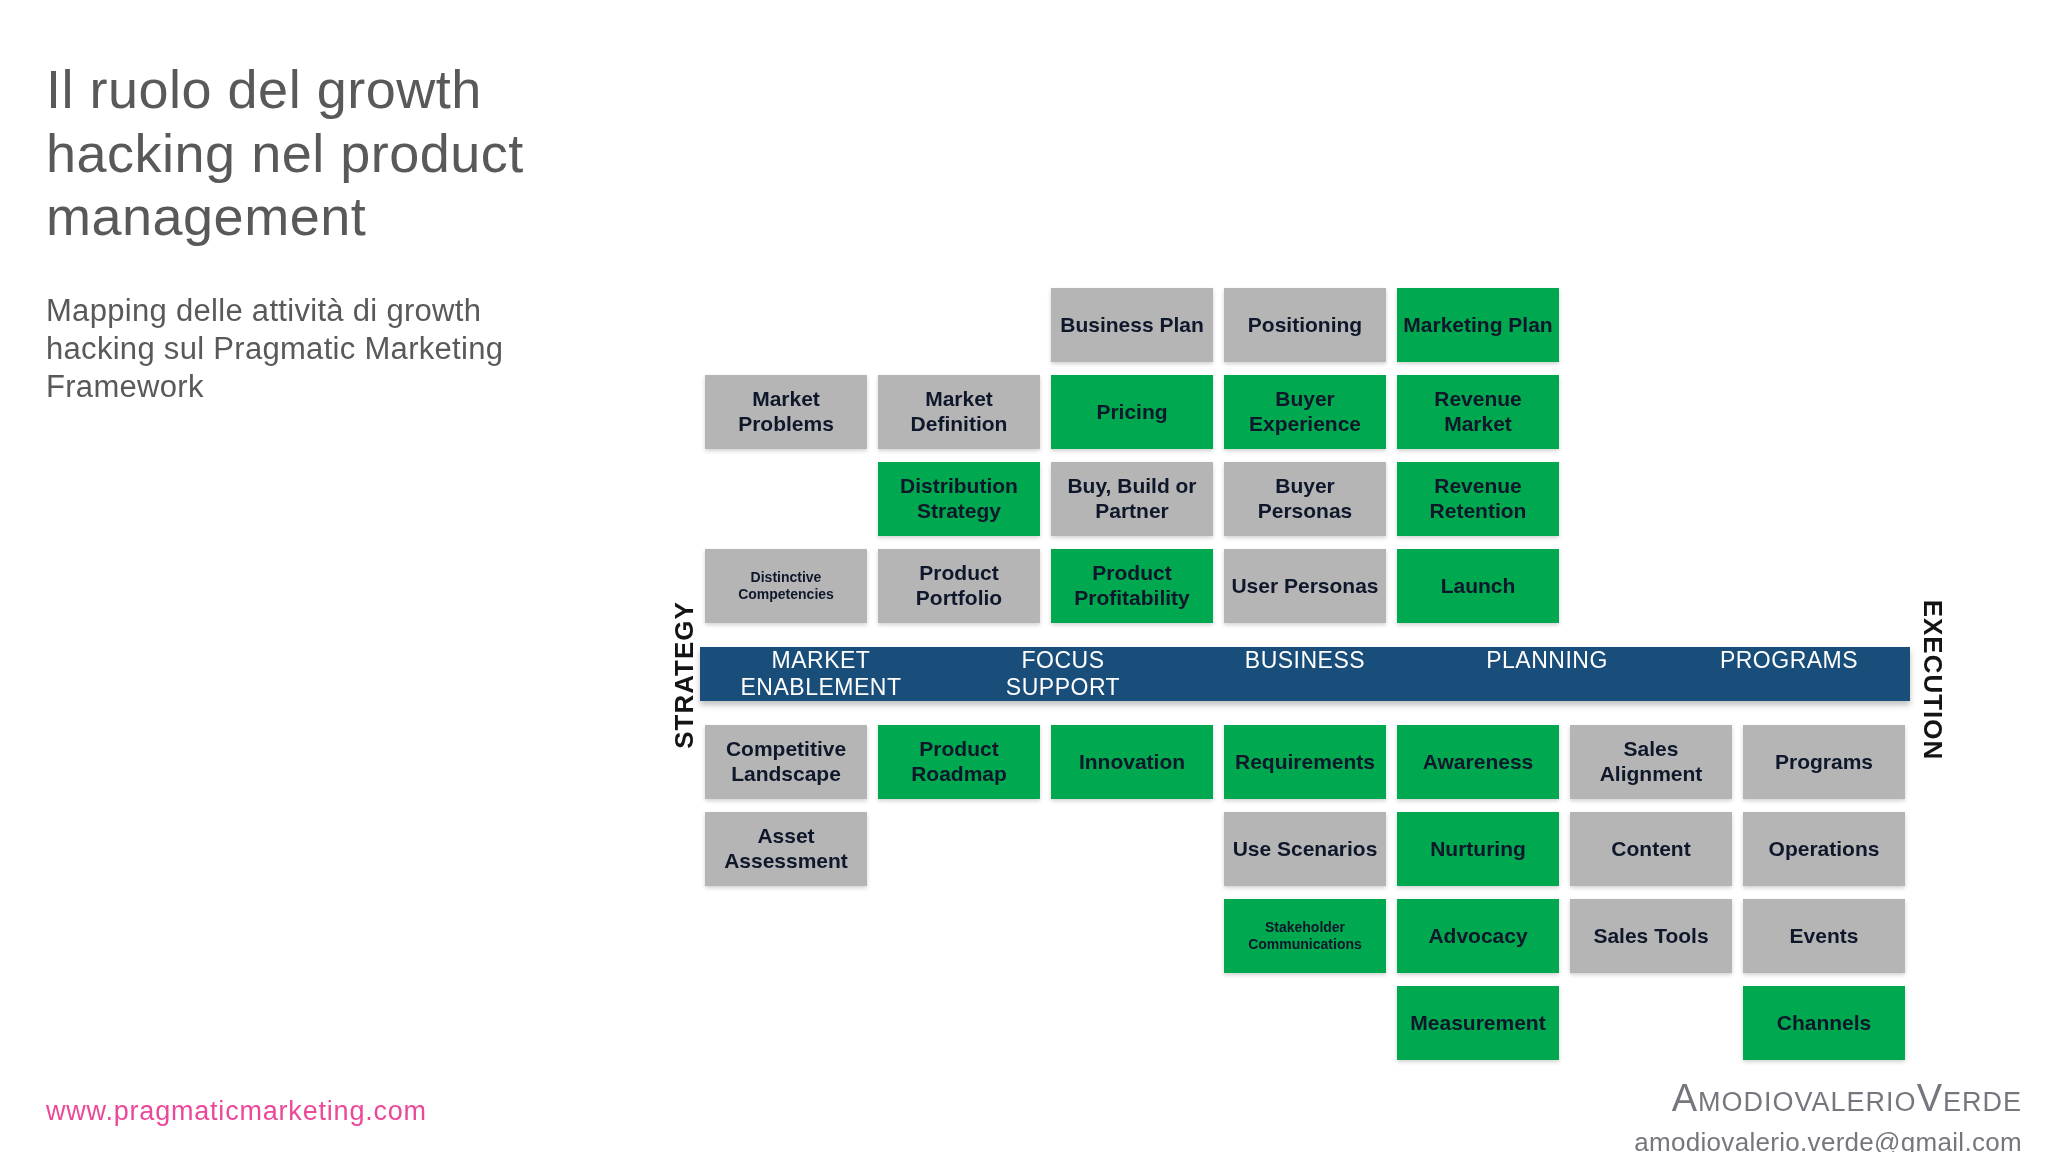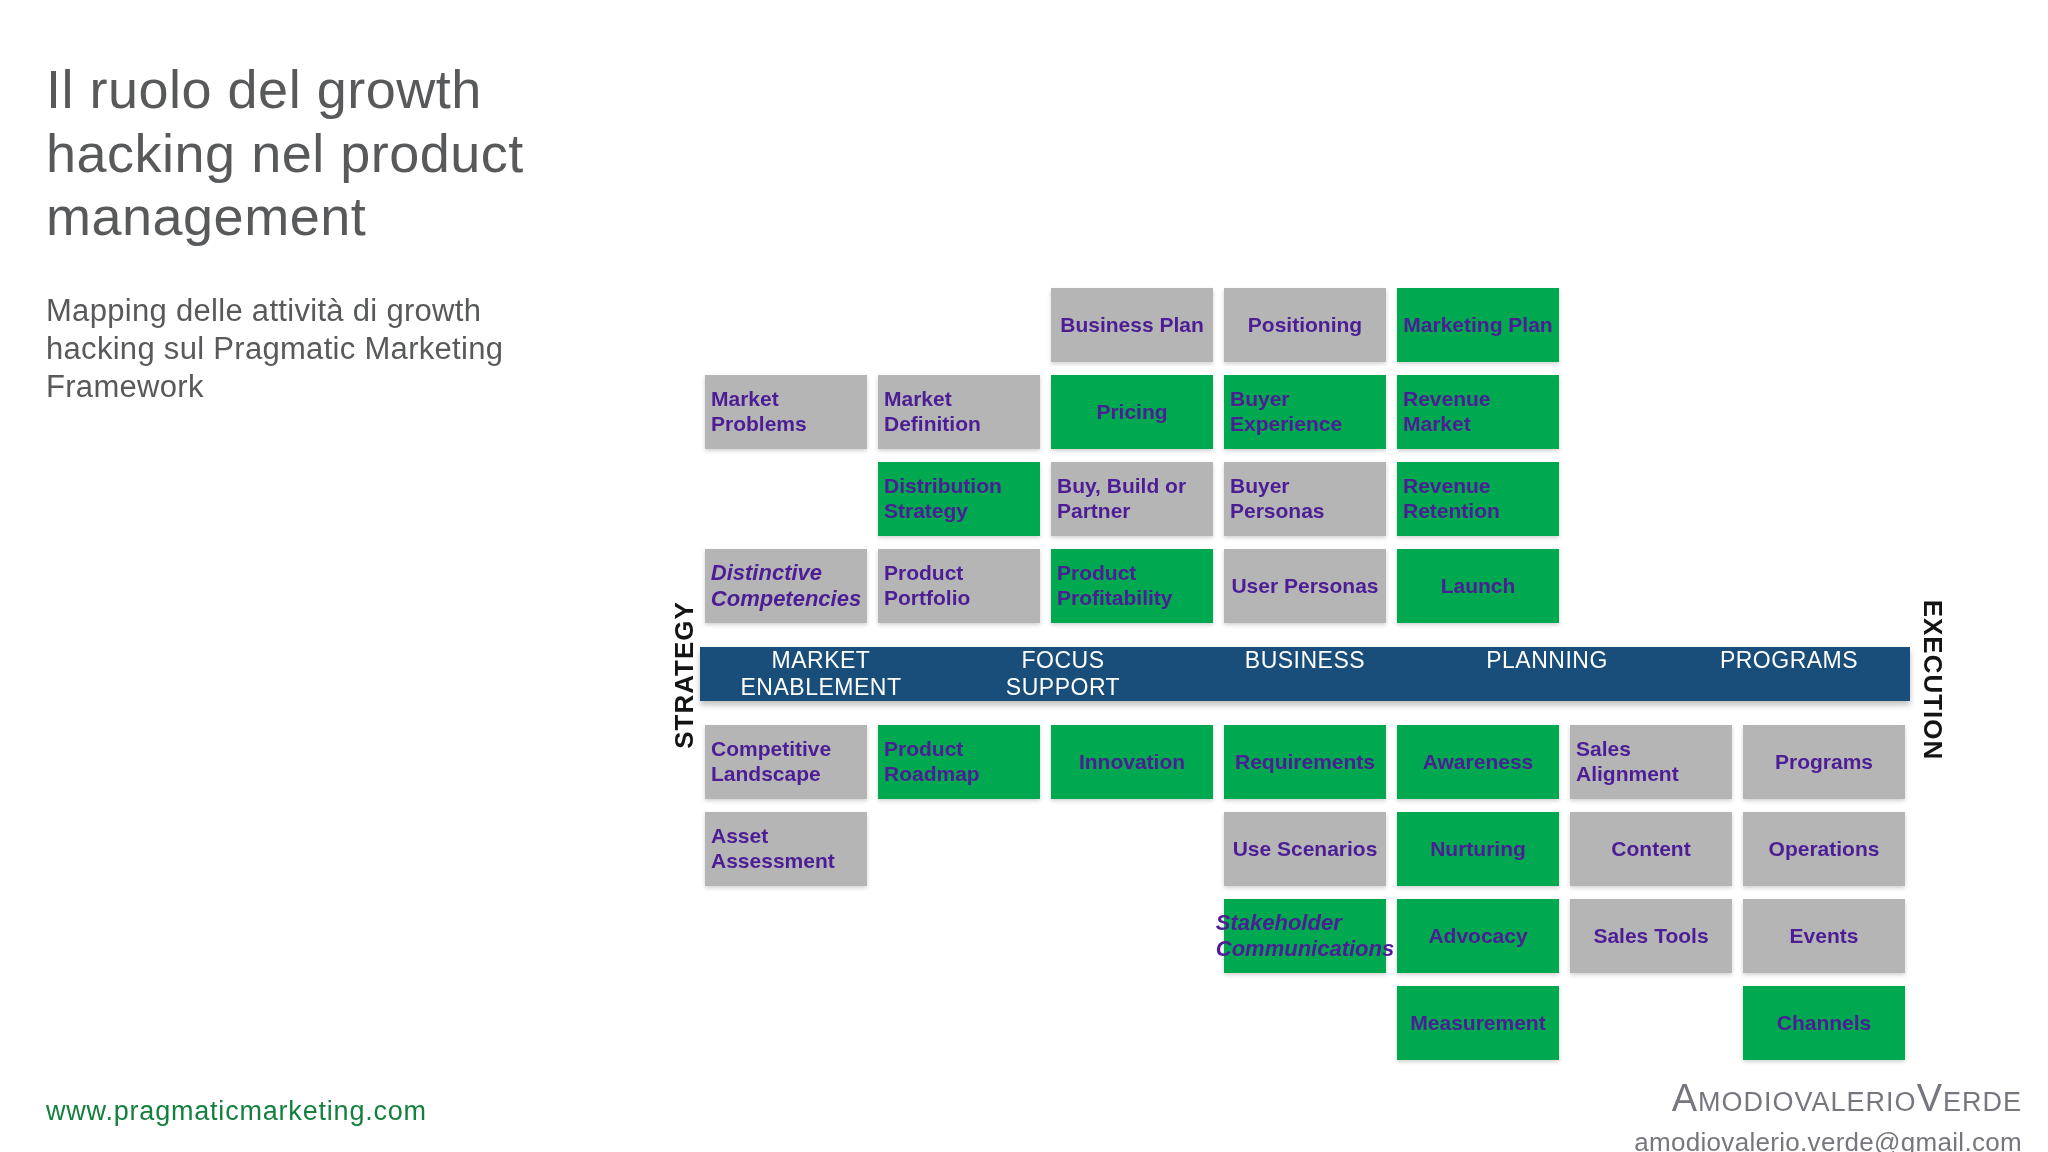--- a/index.html
+++ b/index.html
@@ -15,21 +15,21 @@
     font-size:54px;line-height:1.18;font-weight:400;
     color:#58595b;letter-spacing:0.5px;
   }
   .subtitle{
     position:absolute;left:46px;top:292px;width:480px;
     font-size:31px;line-height:1.22;font-weight:400;
     color:#58595b;letter-spacing:0.3px;
   }
   .footer-url{
     position:absolute;left:46px;top:1096px;
-    font-size:27px;color:#15803d;letter-spacing:0.8px;
+    font-size:27px;color:#ec4899;letter-spacing:0.8px;
   }
   .author{
     position:absolute;right:26px;top:1078px;text-align:right;
   }
   .author-name{
     font-size:38px;color:#76767e;
     font-variant:small-caps;letter-spacing:1px;line-height:1.1;
   }
   .author-email{
     font-size:26px;color:#76767e;letter-spacing:0.3px;line-height:1.15;margin-top:8px;
@@ -37,26 +37,26 @@
   
   .framework{
     position:absolute;left:705px;top:288px;
     display:grid;
     grid-template-columns:repeat(7,162px);
     grid-template-rows:repeat(4,74px) 76px repeat(4,74px);
     column-gap:11px;row-gap:13px;
   }
   .box{
     display:flex;align-items:center;justify-content:center;
-    text-align:left;color:#4c1d95;font-weight:bold;
+    text-align:center;color:#0f172a;font-weight:bold;
     font-size:21px;line-height:1.18;
     padding:0 6px;box-sizing:border-box;
     box-shadow:0 2px 4px rgba(0,0,0,0.18);
   }
-  .box.small{font-size:22px;font-style:italic;}
+  .box.small{font-size:14px;}
   .highlight{background:#00a84f;}
   .muted{background:#b5b5b5;}
   .axis-bar{
     grid-column:1 / -1;grid-row:5;align-self:center;
     height:54px;width:calc(100% + 10px);margin-left:-5px;
     background:#1a4e7a;
     display:grid;grid-template-columns:repeat(5,1fr);
     box-shadow:0 4px 6px rgba(0,0,0,0.25);
   }
   .col-label{

